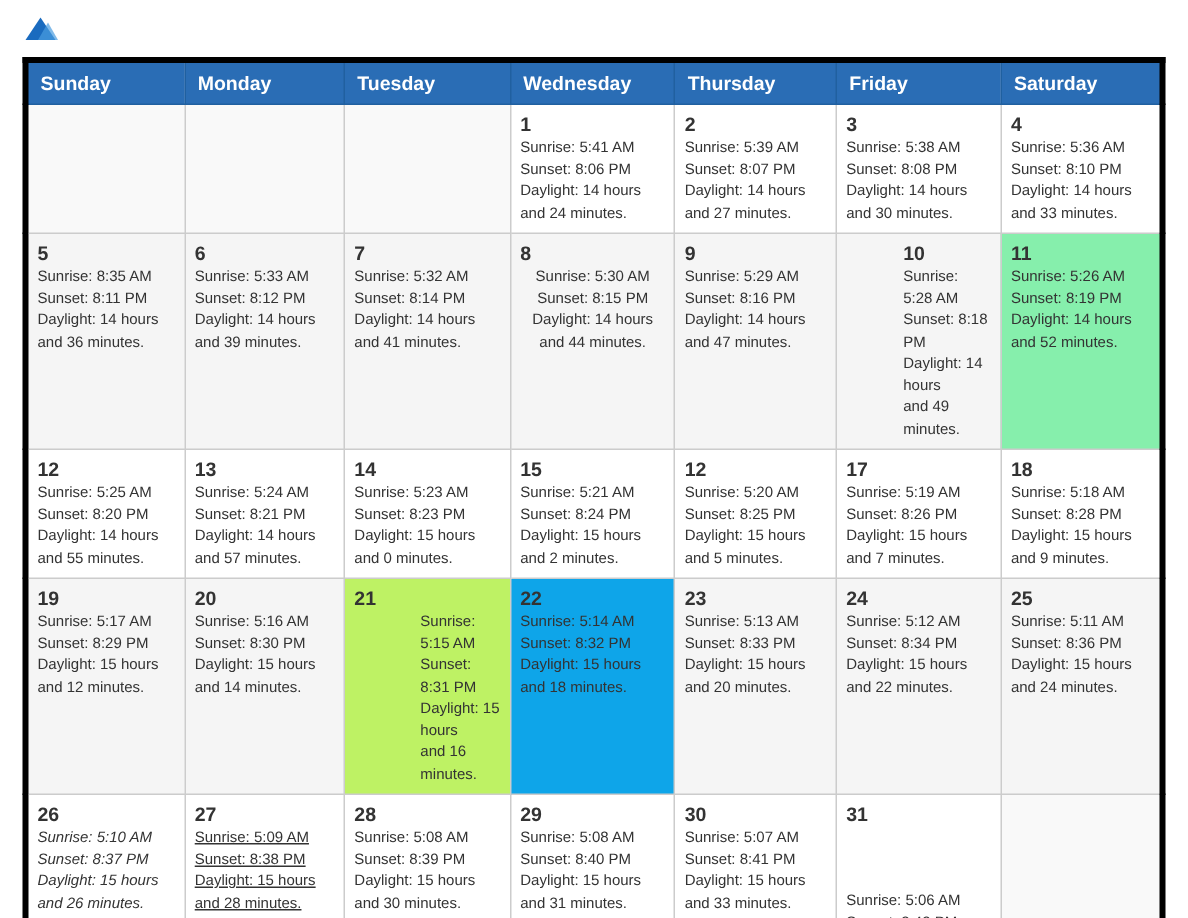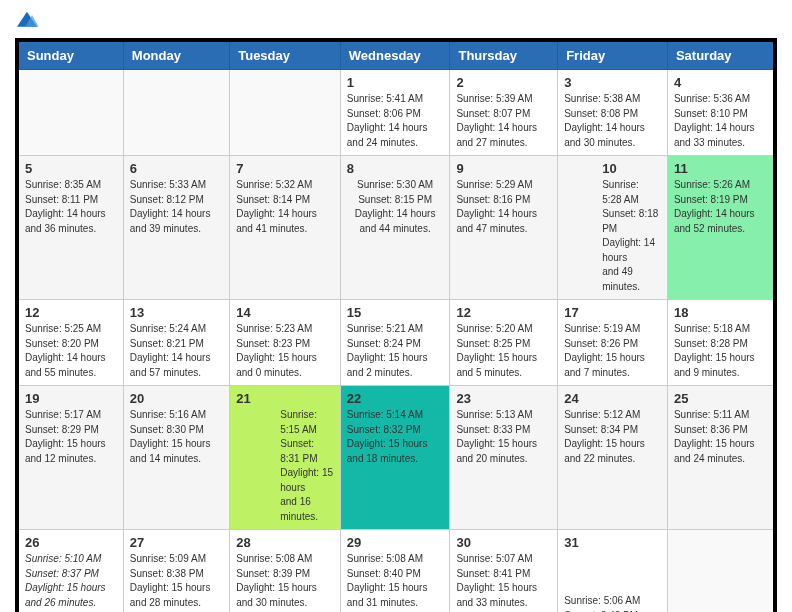--- a/index.html
+++ b/index.html
@@ -271,21 +271,21 @@
 Daylight: 15 hours
 and 14 minutes.</div>
         </td>
         <td style="background: #bef264;">
           <span class="day-number">21</span>
           <div class="day-detail" style="white-space: pre-line; margin-left: 44px;">Sunrise: 5:15 AM
 Sunset: 8:31 PM
 Daylight: 15 hours
 and 16 minutes.</div>
         </td>
-        <td style="background: #14b8a6;">
+        <td style="background: #0ea5e9;">
           <span class="day-number">22</span>
           <div class="day-detail" style="white-space: pre-line;">Sunrise: 5:14 AM
 Sunset: 8:32 PM
 Daylight: 15 hours
 and 18 minutes.</div>
         </td>
         <td style="background: rgb(245, 245, 245);">
           <span class="day-number">23</span>
           <div class="day-detail" style="white-space: pre-line;">Sunrise: 5:13 AM
 Sunset: 8:33 PM
@@ -310,21 +310,21 @@
       <tr>
         <td>
           <span class="day-number">26</span>
           <div class="day-detail" style="white-space: pre-line; font-style: italic;">Sunrise: 5:10 AM
 Sunset: 8:37 PM
 Daylight: 15 hours
 and 26 minutes.</div>
         </td>
         <td>
           <span class="day-number">27</span>
-          <div class="day-detail" style="white-space: pre-line;">Sunrise: 5:09 AM
+          <div class="day-detail" style="white-space: pre-line; text-decoration: underline;">Sunrise: 5:09 AM
 Sunset: 8:38 PM
 Daylight: 15 hours
 and 28 minutes.</div>
         </td>
         <td>
           <span class="day-number">28</span>
           <div class="day-detail" style="white-space: pre-line;">Sunrise: 5:08 AM
 Sunset: 8:39 PM
 Daylight: 15 hours
 and 30 minutes.</div>

